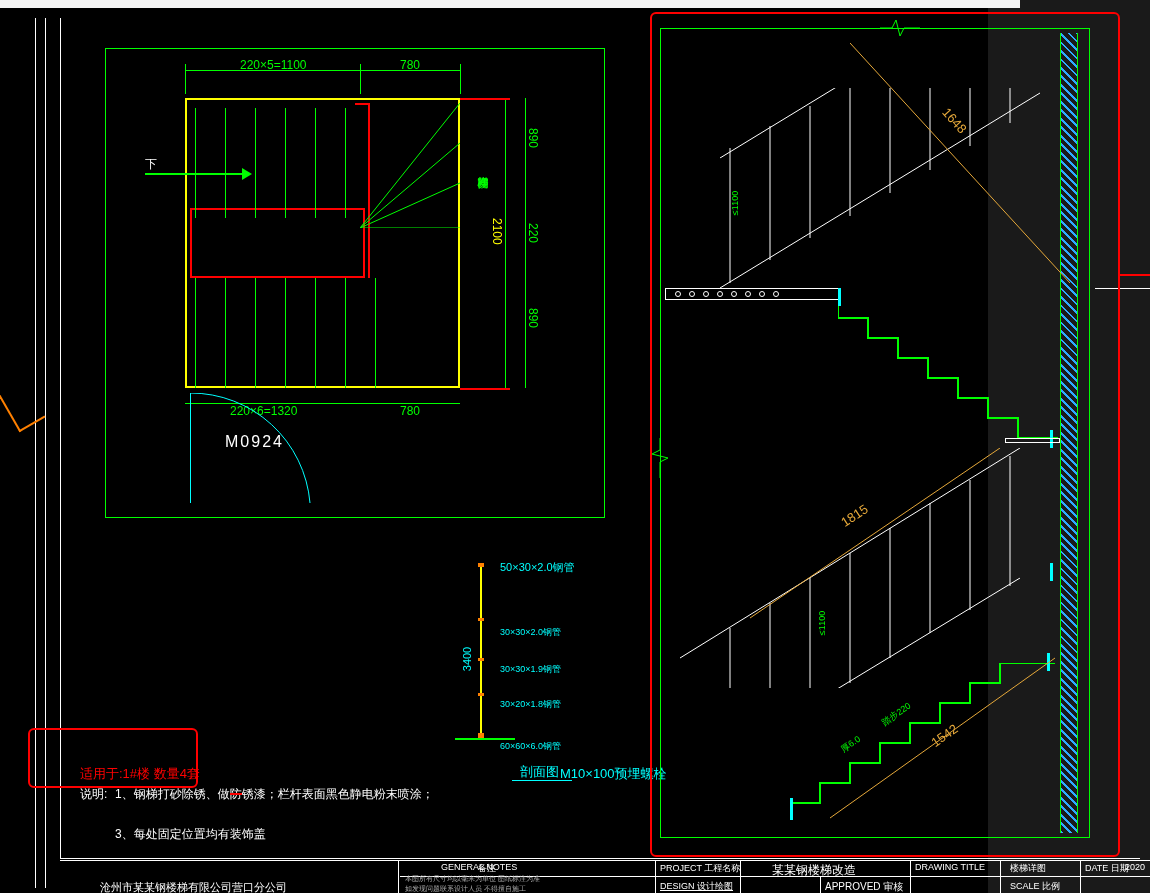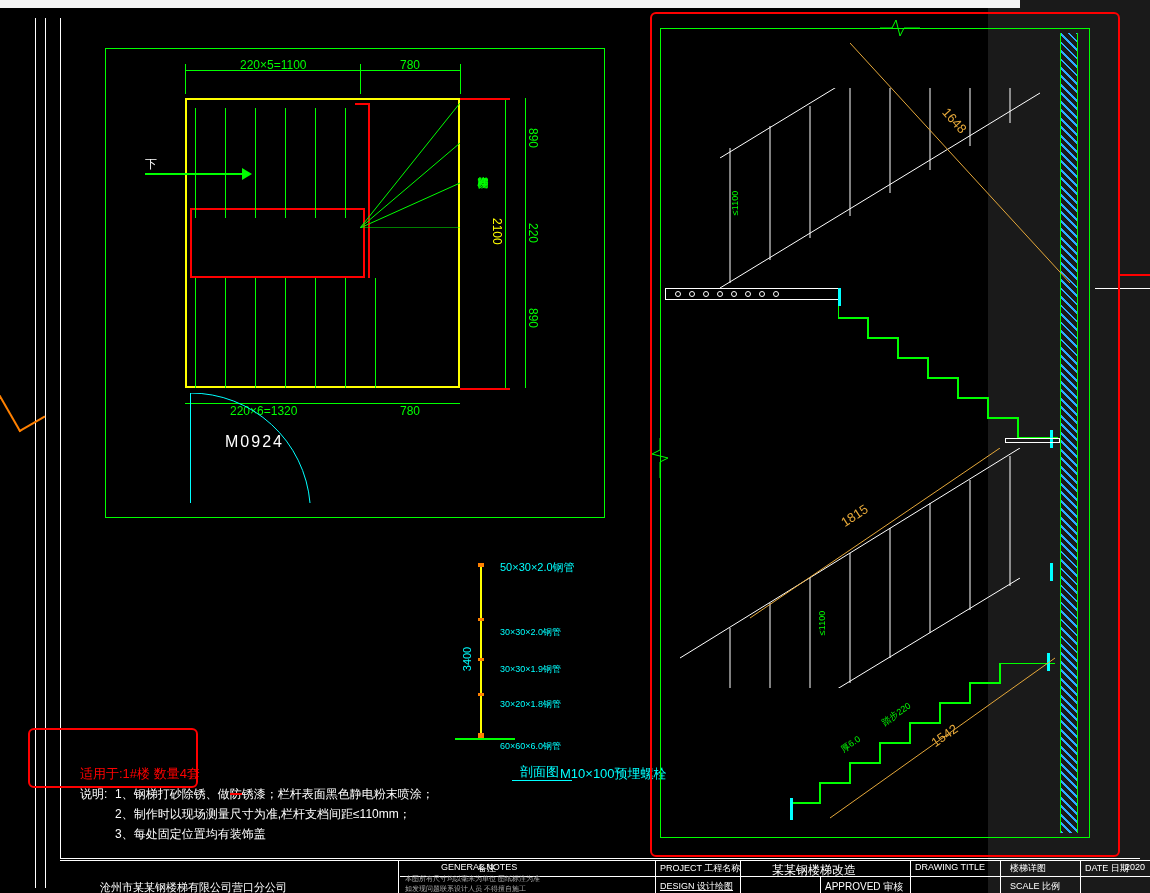--- a/index.html
+++ b/index.html
@@ -232,21 +232,20 @@
   <div class="dim" style="left:880px; top:700px; font-size:9px; transform:rotate(-35deg);">踏步220</div>
   <div class="dim" style="left:840px; top:730px; font-size:9px; transform:rotate(-35deg);">厚6.0</div>
   <div class="dim" style="left:723px; top:190px; font-size:9px; transform:rotate(-90deg);">≤1100</div>
   <div class="dim" style="left:810px; top:610px; font-size:9px; transform:rotate(-90deg);">≤1100</div>
 
   <div class="hline" style="left:1095px; top:280px; width:55px; background:#fff;"></div>
 
   <div class="txt-r" style="left:80px; top:757px;">适用于:1#楼   数量4套</div>
   <div class="txt" style="left:80px; top:778px;">说明:</div>
   <div class="txt" style="left:115px; top:778px;">1、钢梯打砂除锈、做防锈漆；栏杆表面黑色静电粉末喷涂；</div>
-  <div class="txt" style="left:115px; top:798px;">2、制作时以现场测量尺寸为准,栏杆支档间距≤110mm；</div>
   <div class="txt" style="left:115px; top:818px;">3、每处固定位置均有装饰盖</div>
 
   <div class="rline" style="left:230px; top:785px; width:12px; height:2px;"></div>
 
   <div class="redbox" style="left:28px; top:720px; width:170px; height:60px;"></div>
   <div class="redbox" style="left:650px; top:4px; width:470px; height:845px;"></div>
 
   <div class="rline" style="left:1120px; top:266px; width:30px; height:2px;"></div>
 
   <div class="hline" style="left:60px; top:852px; width:1090px;"></div>

